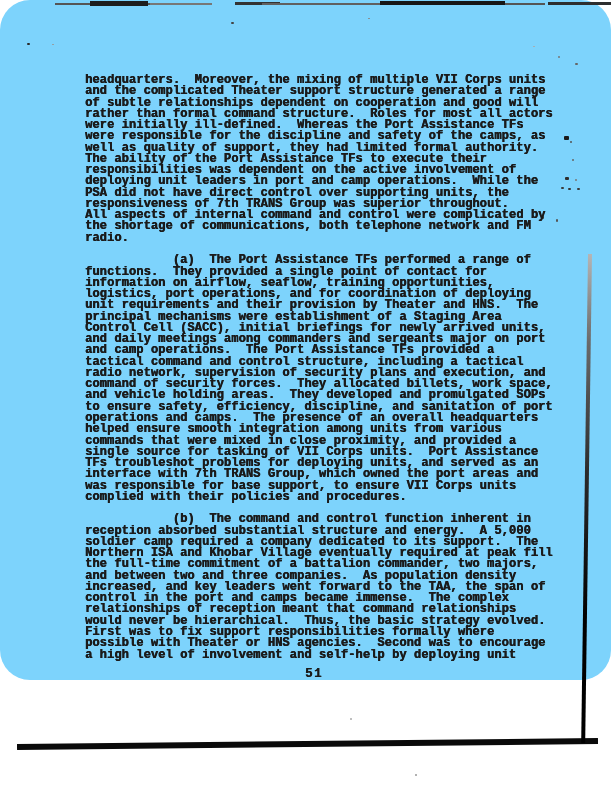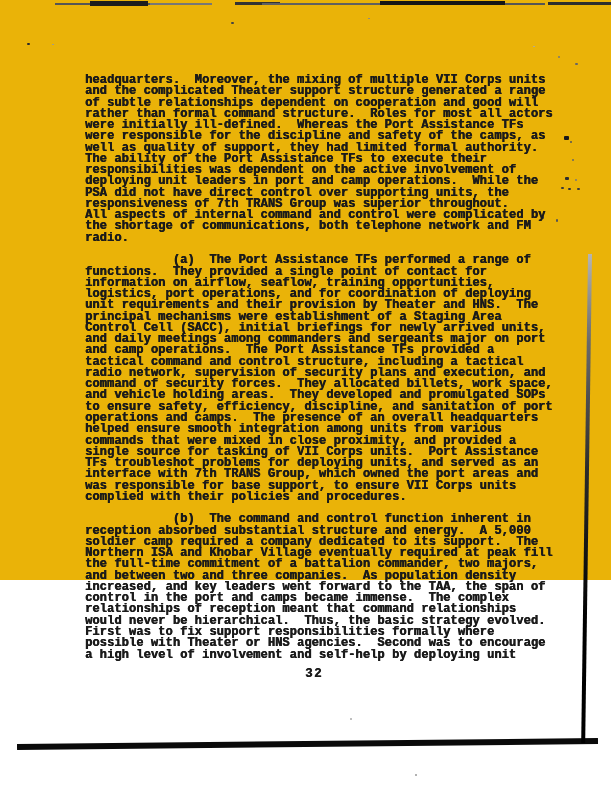--- a/index.html
+++ b/index.html
@@ -6,23 +6,24 @@
     margin: 0;
     padding: 0;
     width: 611px;
     height: 792px;
     overflow: hidden;
     background: #ffffff;
   }
   .page {
     position: relative;
     width: 611px;
-    height: 580px;
-    background: #eab308;
+    height: 680px;
+    background: #7dd3fc;
     font-family: "Liberation Mono", "DejaVu Sans Mono", monospace;
+    border-radius: 30px;
   }
   .text-block {
     position: absolute;
     left: 85px;
     top: 75px;
   }
   pre.para {
     margin: 0 0 11.27px 0;
     padding: 0;
     font-family: "Liberation Mono", "DejaVu Sans Mono", monospace;
@@ -159,15 +160,15 @@
 and between two and three companies.  As population density
 increased, and key leaders went forward to the TAA, the span of
 control in the port and camps became immense.  The complex
 relationships of reception meant that command relationships
 would never be hierarchical.  Thus, the basic strategy evolved.
 First was to fix support responsibilities formally where
 possible with Theater or HNS agencies.  Second was to encourage
 a high level of involvement and self-help by deploying unit</pre>
   </div>
 
-  <div class="page-number">32</div>
+  <div class="page-number">51</div>
 
 </div>
 
 </body></html>

